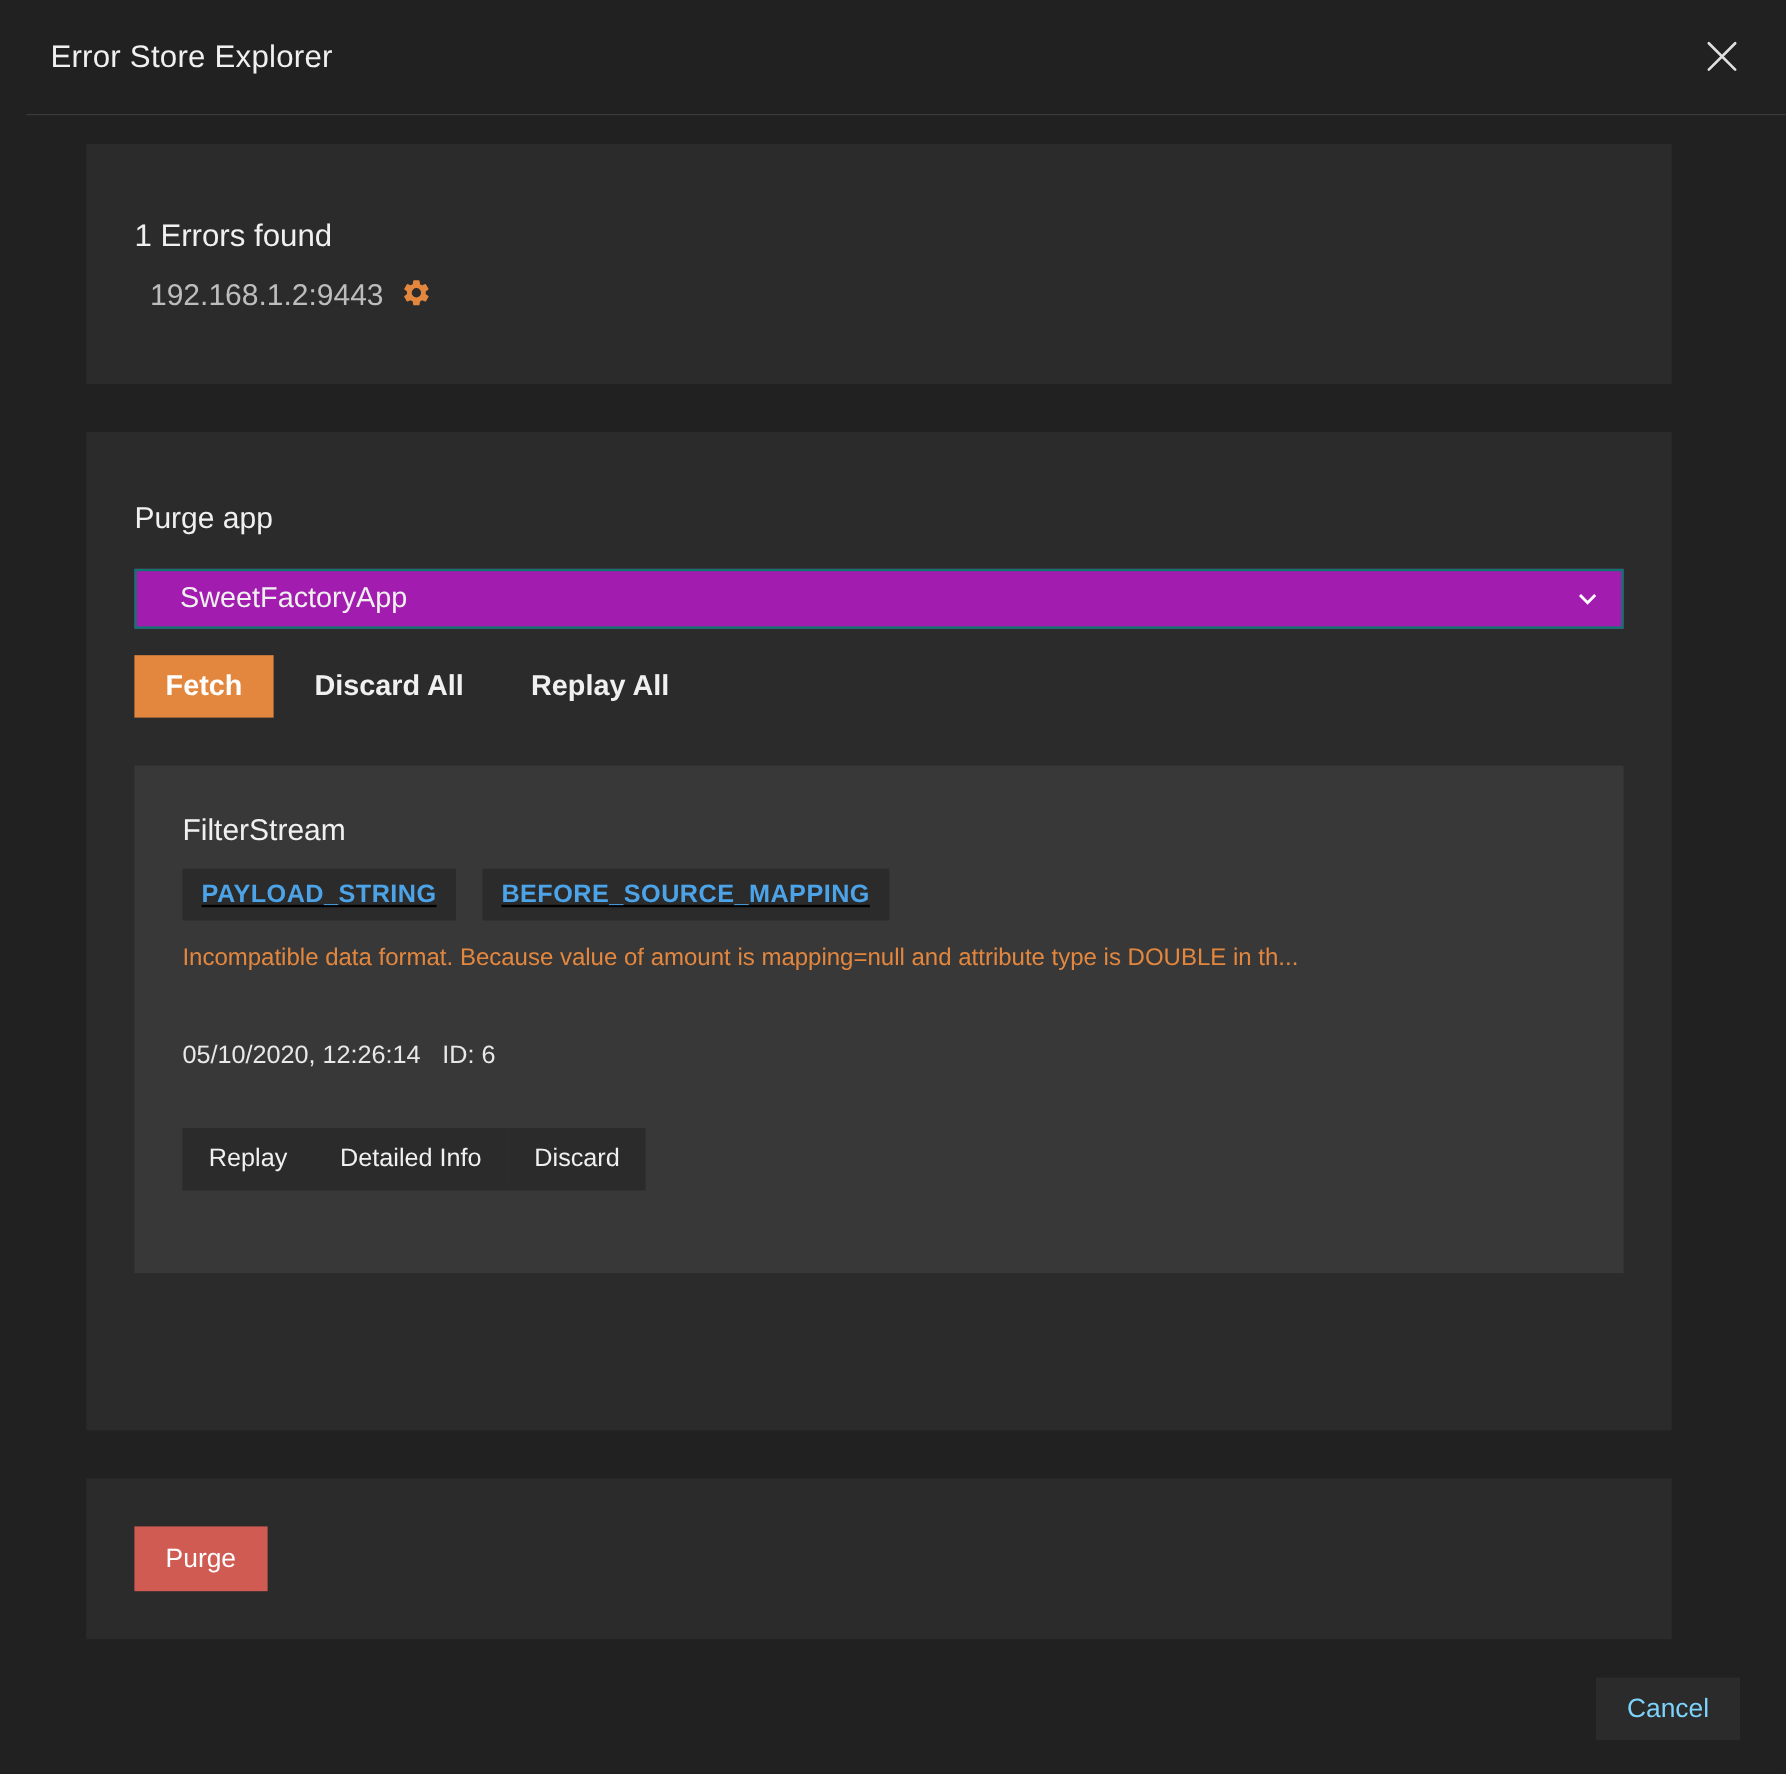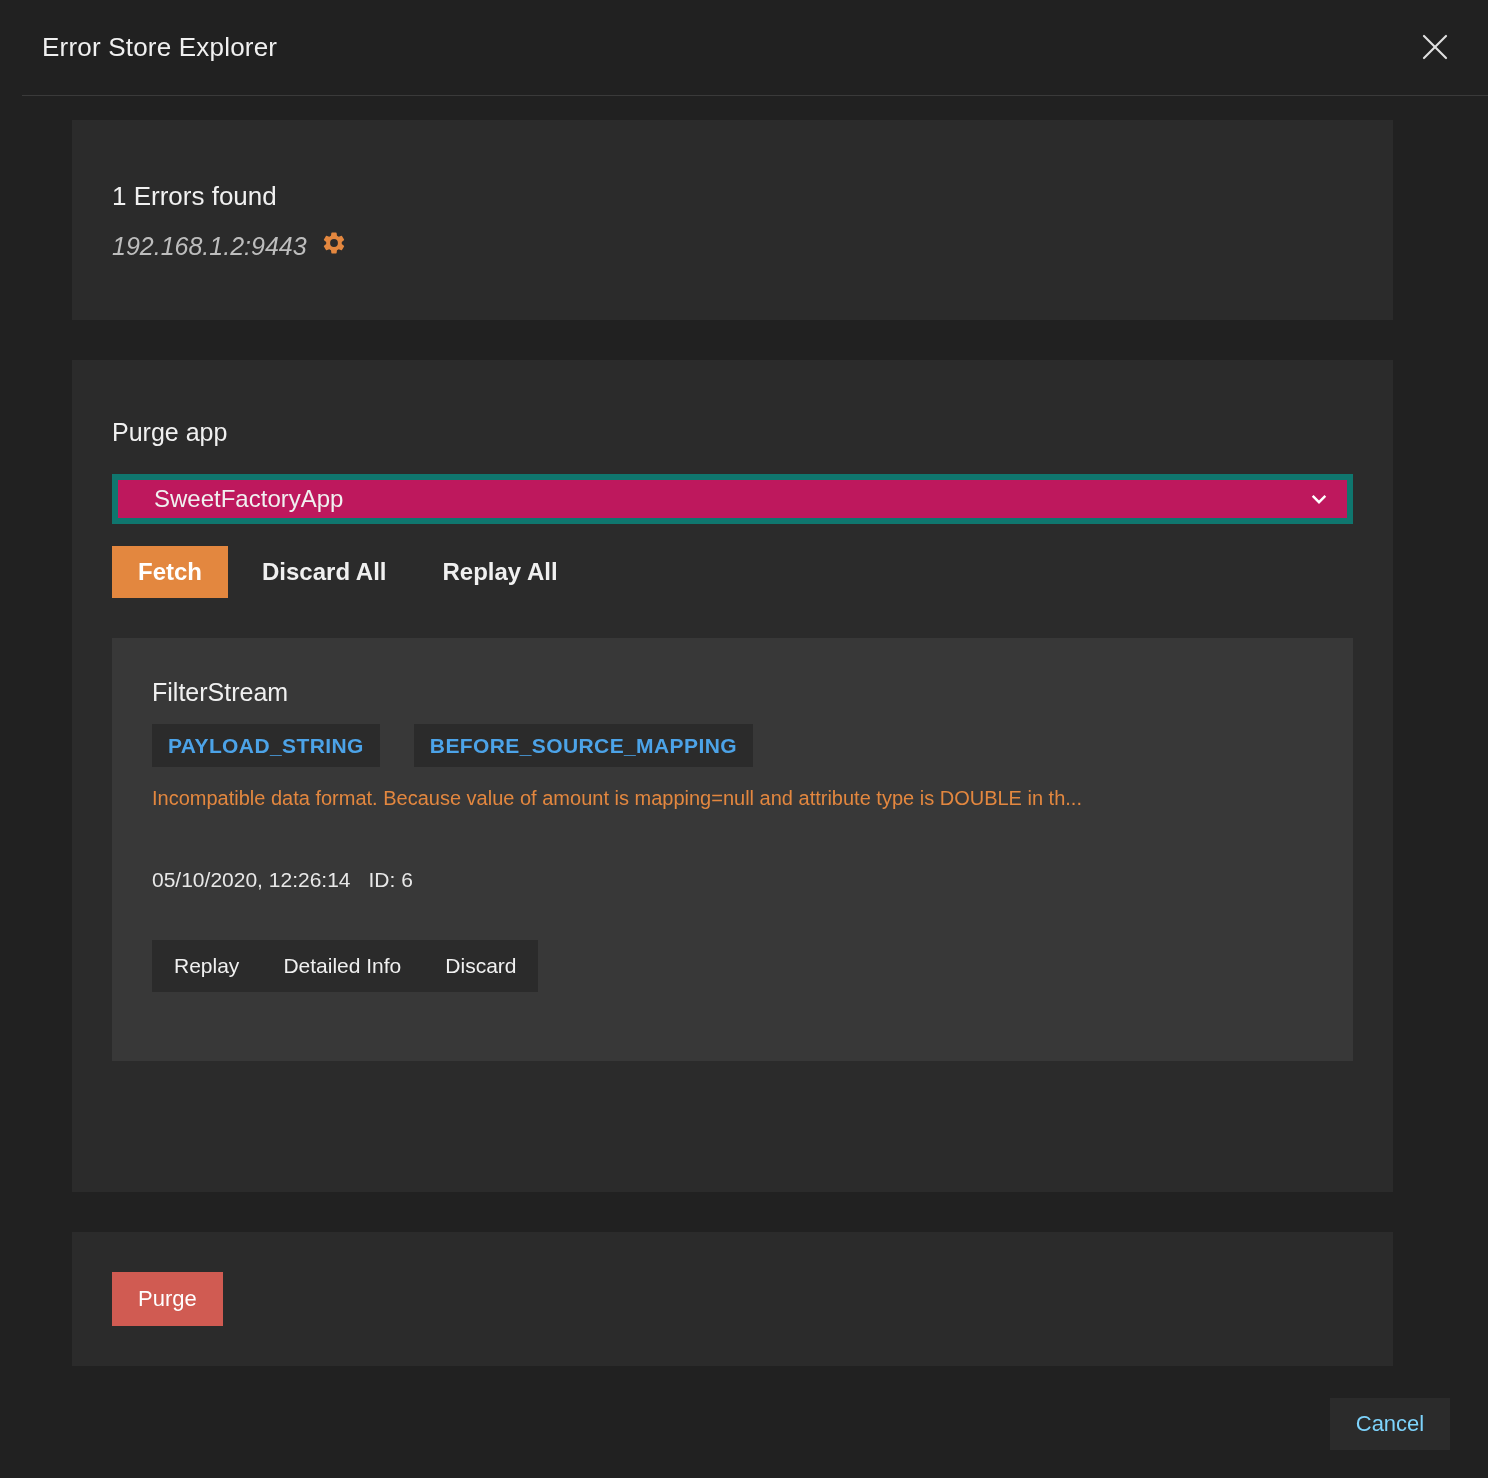--- a/index.html
+++ b/index.html
@@ -78,26 +78,25 @@
   .errors-found {
     position: absolute;
     left: 40px;
     top: 60px;
     font-size: 26px;
     color: #f0f0f0;
     line-height: 32px;
   }
   .host-row {
     position: absolute;
-    left: 40px;
+    left: 53px;
     top: 110px;
     display: flex;
-    align-items: flex-start;
+    align-items: flex-end;
     gap: 14px;
-    font-style: italic;
   }
   .host-text {
     font-size: 25px;
     color: #bdbdbd;
     line-height: 32px;
   }
   .gear-icon { display: block; }
 
   
   .field-label {
@@ -107,22 +106,22 @@
     font-size: 25px;
     color: #f0f0f0;
     line-height: 32px;
   }
   .select-wrap {
     position: absolute;
     left: 40px;
     top: 114px;
     width: 1241px;
     height: 50px;
-    border: 6px solid #0f766e;
-    background: #be185d;
+    border: 2px solid #0f766e;
+    background: #a21caf;
     cursor: pointer;
   }
   .select-value {
     position: absolute;
     left: 36px;
     top: 50%;
     transform: translateY(-50%);
     font-size: 24px;
     color: #f0f0f0;
   }
@@ -183,21 +182,22 @@
     top: 38px;
     font-size: 25px;
     color: #f0f0f0;
     line-height: 32px;
   }
   .chip-row {
     position: absolute;
     left: 40px;
     top: 86px;
     display: flex;
-    gap: 34px;
+    gap: 22px;
+    text-decoration: underline;
   }
   .chip {
     background: #2b2b2b;
     color: #4ca3e8;
     font-size: 21px;
     font-weight: bold;
     letter-spacing: .4px;
     padding: 11px 16px;
     line-height: 1;
     cursor: pointer;

